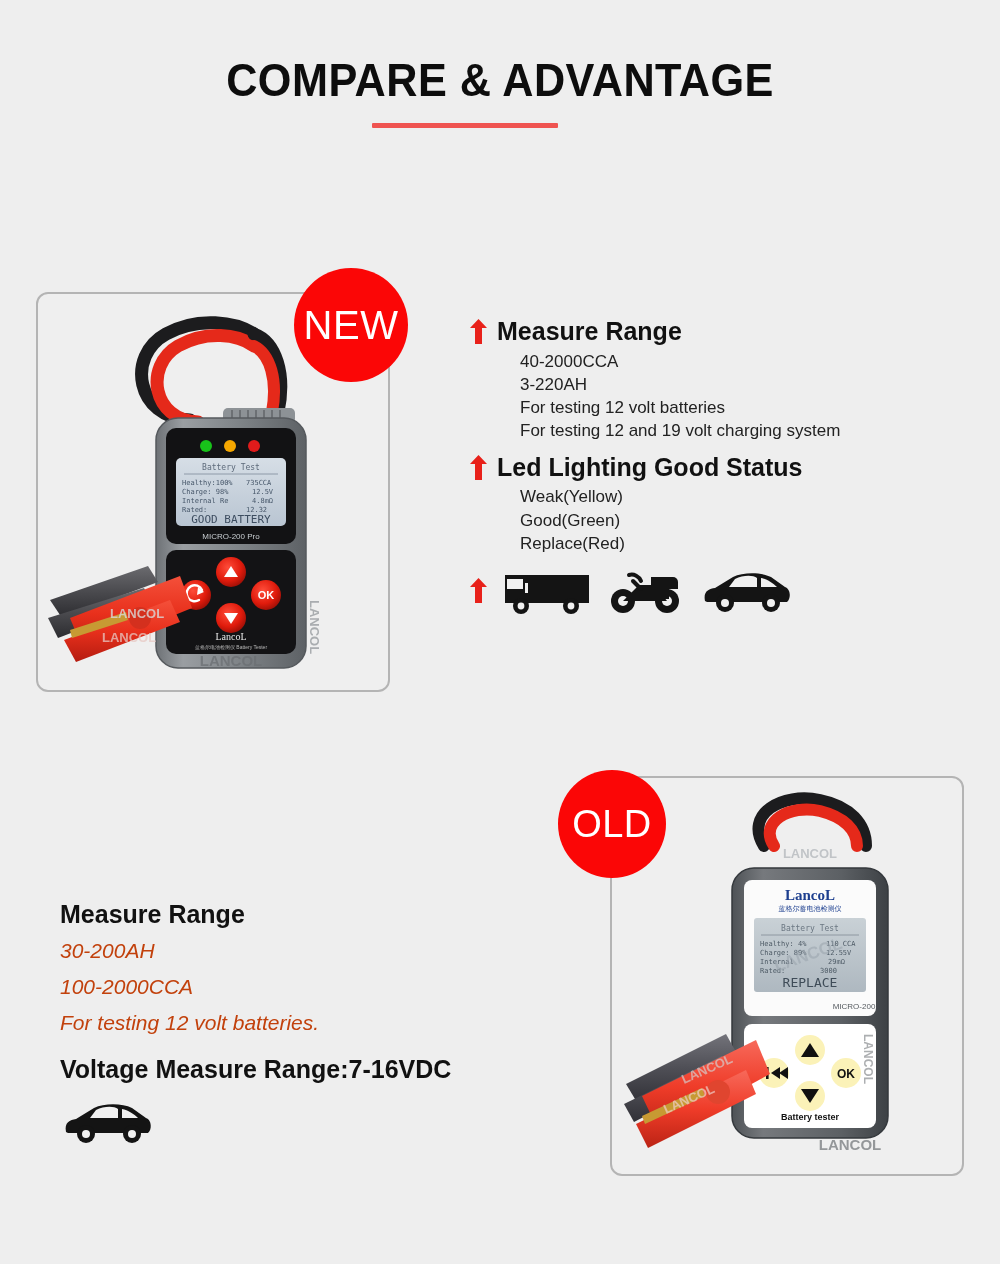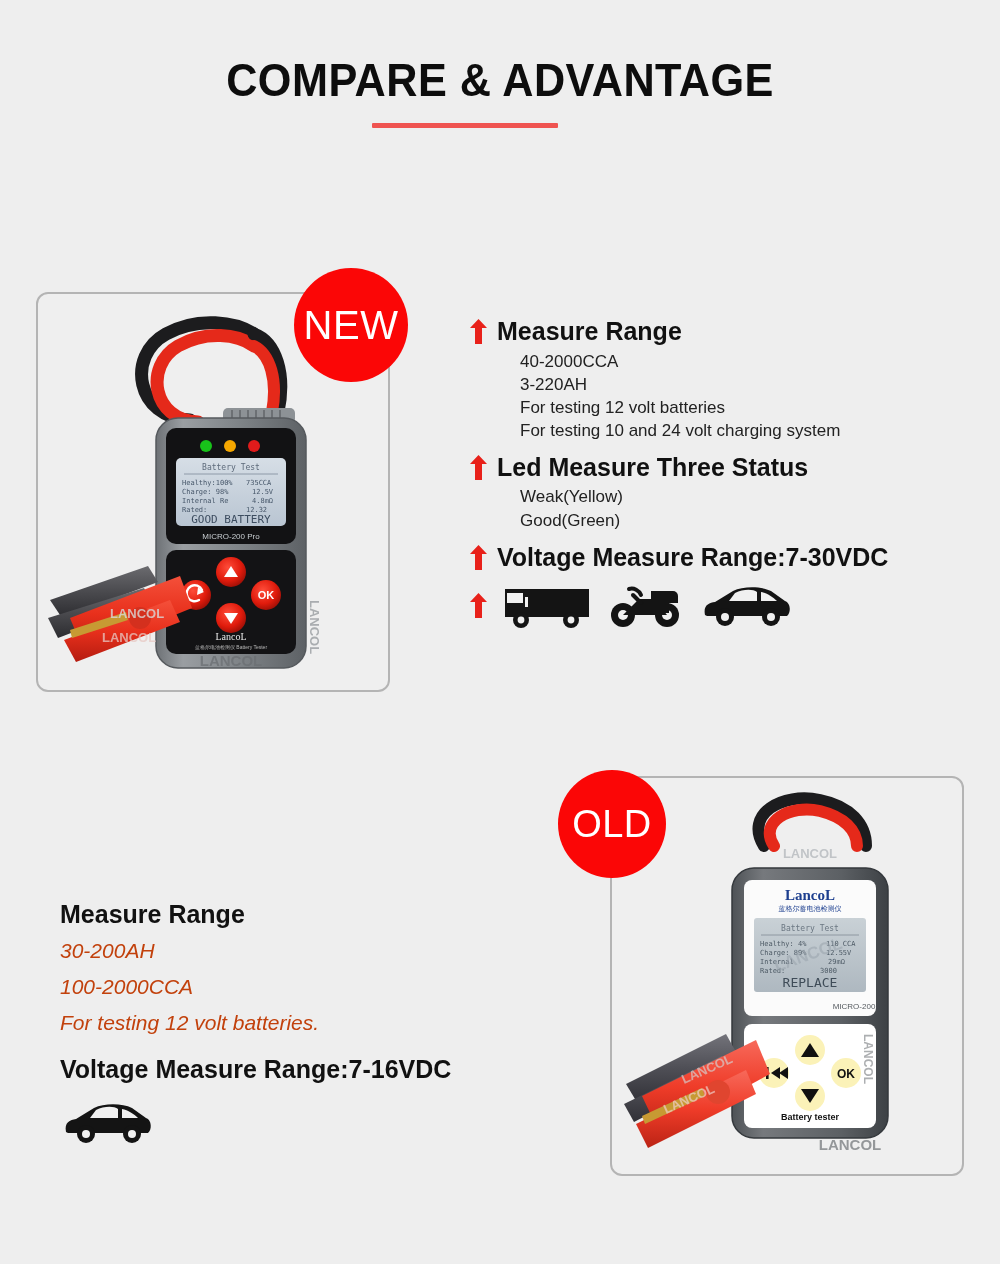--- a/index.html
+++ b/index.html
@@ -189,40 +189,35 @@
   <div class="spec-head">
     <svg class="arrow-up" viewBox="0 0 17 25">
       <polygon points="8.5,0 17,9 12,9 12,25 5,25 5,9 0,9" fill="#e8211a"></polygon>
     </svg>
     <span class="htxt">Measure Range</span>
   </div>
   <div class="spec-body">
     <div>40-2000CCA</div>
     <div>3-220AH</div>
     <div>For testing 12 volt batteries</div>
-    <div>For testing 10 and 24 volt charging system</div>
+    <div>For testing 12 and 19 volt charging system</div>
   </div>
 
   <div class="spec-head">
     <svg class="arrow-up" viewBox="0 0 17 25">
       <polygon points="8.5,0 17,9 12,9 12,25 5,25 5,9 0,9" fill="#e8211a"></polygon>
     </svg>
-    <span class="htxt">Led Measure Three Status</span>
+    <span class="htxt">Led Lighting Good Status</span>
   </div>
   <div class="spec-body">
     <div>Weak(Yellow)</div>
     <div>Good(Green)</div>
-  </div>
-
-  <div class="spec-head">
-    <svg class="arrow-up" viewBox="0 0 17 25">
-      <polygon points="8.5,0 17,9 12,9 12,25 5,25 5,9 0,9" fill="#e8211a"></polygon>
-    </svg>
-    <span class="htxt">Voltage Measure Range:7-30VDC</span>
-  </div>
+    <div>Replace(Red)</div>
+  </div>
+
 
   <div id="vehicle-row">
     <svg class="arrow-up" viewBox="0 0 17 25">
       <polygon points="8.5,0 17,9 12,9 12,25 5,25 5,9 0,9" fill="#e8211a"></polygon>
     </svg>
 
     <svg width="92" height="48" viewBox="0 0 92 48">
       <path d="M4 8 h38 v24 h-38 z" fill="#141414"></path>
       <path d="M42 8 h46 v24 h-46 z" fill="#141414"></path>
       <path d="M6 12 h16 v10 h-16 z" fill="#f0f0f0"></path>

